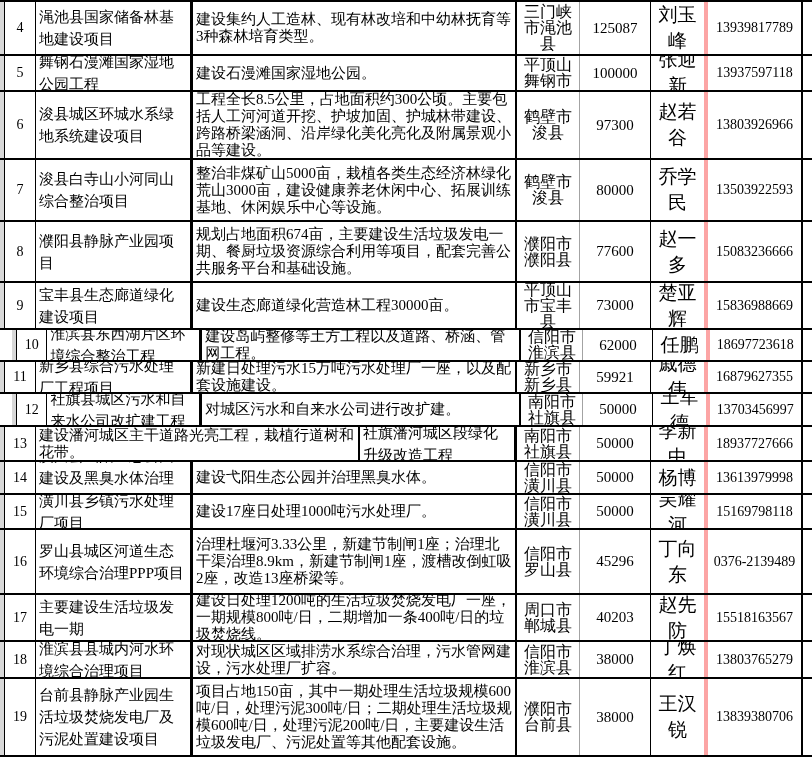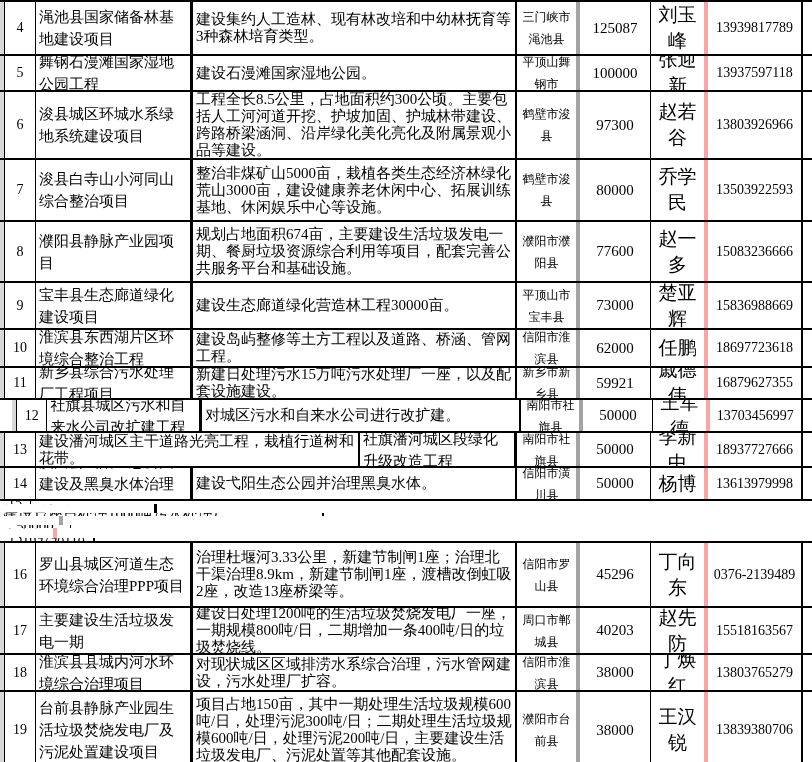--- a/index.html
+++ b/index.html
@@ -16,21 +16,21 @@
   .c-strip{width:5px;background:#d8d8d8;border-right:1px solid #000;}
   .c-no{width:31px;border-right:1px solid #000;font-size:14px;}
   .c-name{
     width:157px;border-right:3px solid #000;justify-content:flex-start;
     text-align:left;font-size:15px;line-height:22px;padding:0 2px 0 3px;
   }
   .c-desc{
     width:324px;border-right:2px solid #000;justify-content:flex-start;
     text-align:left;font-size:15px;line-height:17px;padding:0 2px 0 3px;
   }
-  .c-loc{width:63px;border-right:4px solid #a3a3a3;font-size:12px;line-height:22px;}
+  .c-loc{width:63px;border-right:1px solid #a3a3a3;font-size:16px;line-height:16px;}
   .c-amt{width:71px;border-right:1px solid #000;font-size:15px;}
   .c-contact{width:57px;border-right:4px solid #fca5a5;font-size:19px;}
   .c-phone{width:95px;border-right:2px solid #000;font-size:14px;white-space:nowrap;}
   .c-sliver{width:9px;background:#fff;}
 </style>
 </head>
 <body>
 
 <div class="page">
   <div id="rows">
@@ -93,21 +93,21 @@
     <div class="cell c-strip"></div>
     <div class="cell c-no">9</div>
     <div class="cell c-name">宝丰县生态廊道绿化建设项目</div>
     <div class="cell c-desc">建设生态廊道绿化营造林工程30000亩。</div>
     <div class="cell c-loc">平顶山市宝丰县</div>
     <div class="cell c-amt">73000</div>
     <div class="cell c-contact">楚亚辉</div>
     <div class="cell c-phone">15836988669</div>
     <div class="cell c-sliver"></div>
   </div>
-      <div class="row" style="height: 38px;">
+      <div class="row" style="height: 32px; padding-left: 12px;">
     <div class="cell c-strip"></div>
     <div class="cell c-no">10</div>
     <div class="cell c-name">淮滨县东西湖片区环境综合整治工程</div>
     <div class="cell c-desc">建设岛屿整修等土方工程以及道路、桥涵、管网工程。</div>
     <div class="cell c-loc">信阳市淮滨县</div>
     <div class="cell c-amt">62000</div>
     <div class="cell c-contact">任鹏</div>
     <div class="cell c-phone">18697723618</div>
     <div class="cell c-sliver"></div>
   </div>
@@ -148,21 +148,21 @@
     <div class="cell c-strip"></div>
     <div class="cell c-no">14</div>
     <div class="cell c-name">潢川县弋阳生态公园建设及黑臭水体治理项目</div>
     <div class="cell c-desc">建设弋阳生态公园并治理黑臭水体。</div>
     <div class="cell c-loc">信阳市潢川县</div>
     <div class="cell c-amt">50000</div>
     <div class="cell c-contact">杨博</div>
     <div class="cell c-phone">13613979998</div>
     <div class="cell c-sliver"></div>
   </div>
-      <div class="row" style="height: 42px; flex-direction: column;">
+      <div class="row" style="height: 35px;">
     <div class="cell c-strip"></div>
     <div class="cell c-no">15</div>
     <div class="cell c-name">潢川县乡镇污水处理厂项目</div>
     <div class="cell c-desc">建设17座日处理1000吨污水处理厂。</div>
     <div class="cell c-loc">信阳市潢川县</div>
     <div class="cell c-amt">50000</div>
     <div class="cell c-contact">吴耀河</div>
     <div class="cell c-phone">15169798118</div>
     <div class="cell c-sliver"></div>
   </div>

